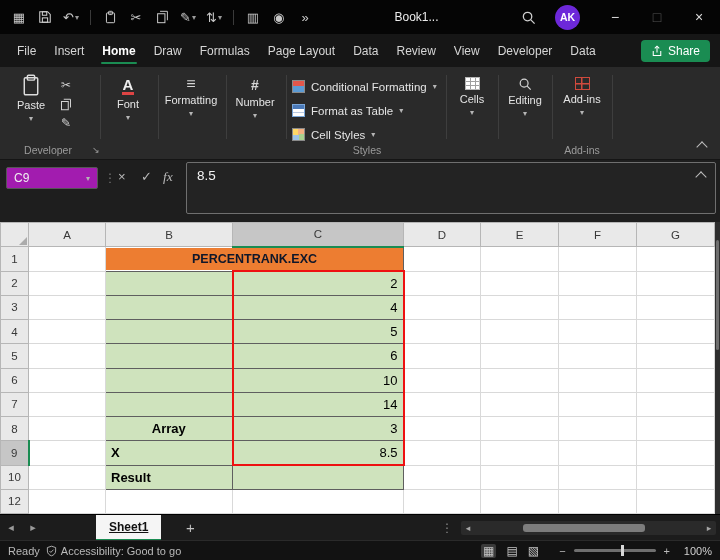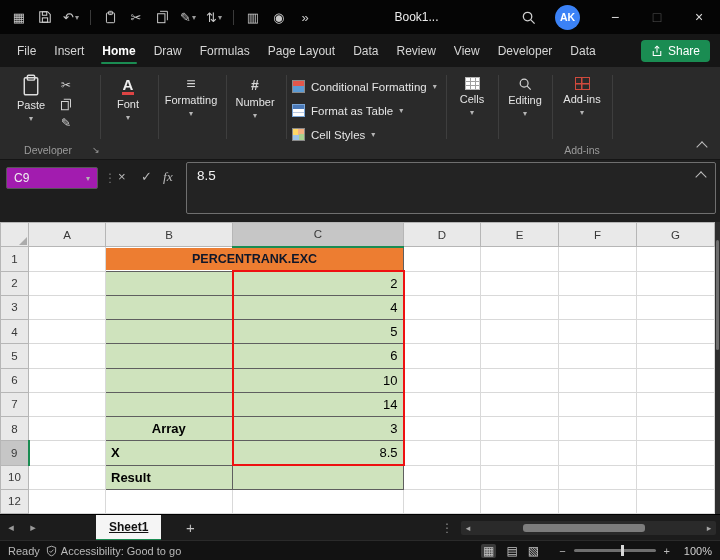--- a/index.html
+++ b/index.html
@@ -8,21 +8,21 @@
   .app{width:720px;height:560px;display:flex;flex-direction:column}
 
   
   .titlebar{height:34px;background:#050505;display:flex;align-items:center;padding-left:6px;color:#cfcfcf}
   .ticon{min-width:22px;height:24px;display:flex;align-items:center;justify-content:center;font-size:13px;color:#c8c8c8;margin:0 2px}
   .ticon svg{display:block}
   .caret{font-size:8px;color:#9a9a9a;margin-left:1px}
   .tsep{width:1px;height:15px;background:#3a3a3a;margin:0 6px}
   .ttitle{font-size:12px;color:#ececec;margin:0 14px;white-space:nowrap}
   .spacer{flex:1}
-  .avatar{width:25px;height:25px;border-radius:50%;background:#3b82f6;color:#fff;font-size:10.5px;font-weight:bold;
+  .avatar{width:25px;height:25px;border-radius:50%;background:#6d28d9;color:#fff;font-size:10.5px;font-weight:bold;
     display:flex;align-items:center;justify-content:center;margin:12px 14px}
   .winbtn{width:42px;height:34px;display:flex;align-items:center;justify-content:center;font-size:14px;color:#dcdcdc}
   .winbtn.dim{opacity:.35}
 
   
   .menubar{height:33px;background:#161616;display:flex;align-items:center;padding:0 8px}
   .mtab{padding:0 9px;height:33px;display:flex;align-items:center;font-size:12px;color:#d6d6d6;position:relative;cursor:default}
   .mtab.active{color:#fff;font-weight:bold}
   .mtab.active::after{content:"";position:absolute;left:8px;right:8px;bottom:3px;height:2.5px;background:var(--accent_green,#1a8c52);border-radius:1px}
   .share{margin-left:auto;height:22px;background:var(--accent_green,#1a8c52);color:#fff;font-size:12px;border-radius:4px;
@@ -248,20 +248,21 @@
         <span class="fat-icon"></span>
         <span>Format as Table</span>
         <span class="dd">▾</span>
       </div>
       <div class="srow">
         <span class="cs-icon"></span>
         <span>Cell Styles</span>
         <span class="dd">▾</span>
       </div>
     </div>
+    <div class="grouplabel" style="left:292px;width:150px">Styles</div>
     <div class="rsep" style="left:446px"></div>
 
     <div class="bigbtn" style="left:450px;top:10px;width:44px">
       <span class="cells-icon"></span>
       <span>Cells</span>
       <span class="dd">▾</span>
     </div>
     <div class="rsep" style="left:498px"></div>
 
     <div class="bigbtn" style="left:501px;top:10px;width:48px">

